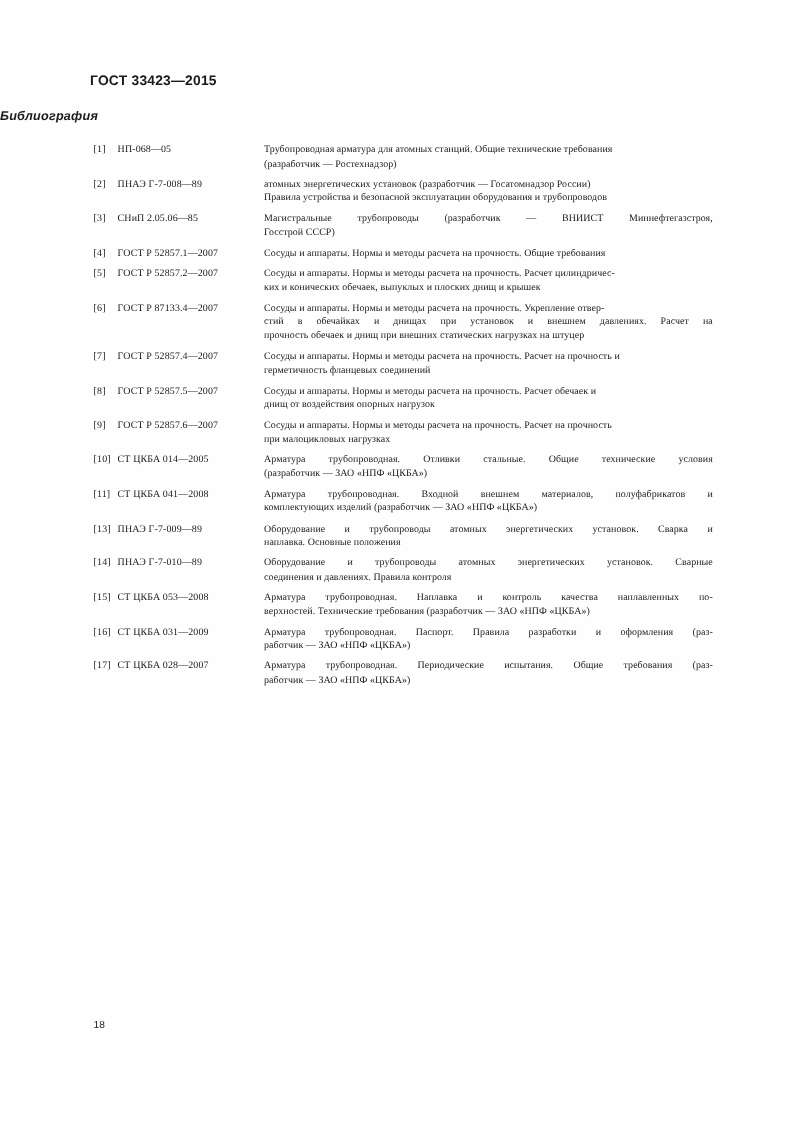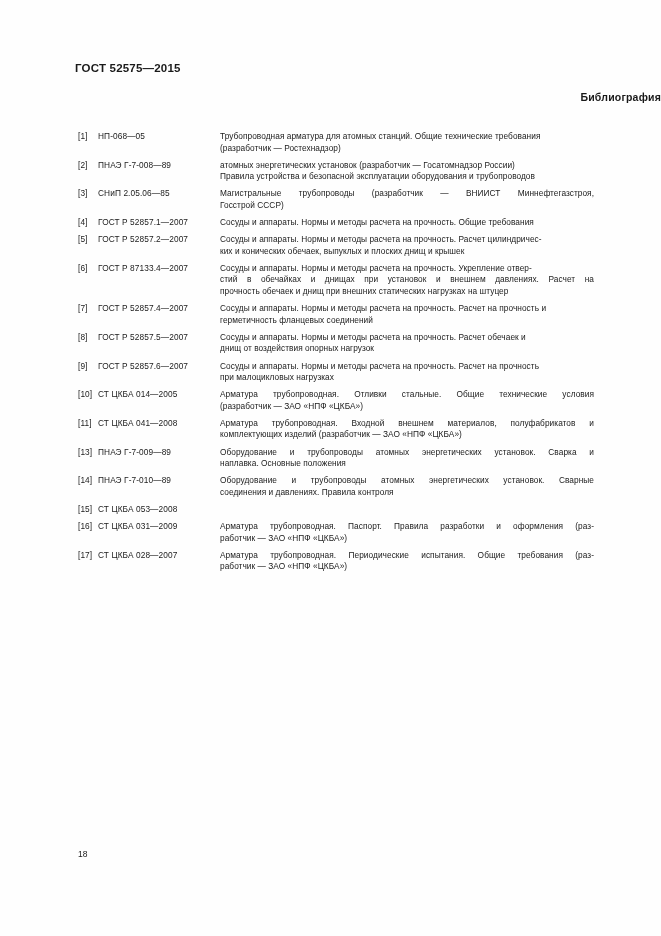--- a/index.html
+++ b/index.html
@@ -29,30 +29,32 @@
     font-size: 11.5px;
     font-weight: bold;
     letter-spacing: 0.2px;
     white-space: nowrap;
   }
   .biblio-title {
     position: absolute;
     top: 91px;
     left: 0;
     width: 661px;
-    text-align: right;
+    text-align: left;
     font-size: 10.5px;
     font-weight: bold;
     letter-spacing: 0.2px;
+    font-style: italic;
   }
   .ref-list {
     position: absolute;
-    top: 131px;
+    top: 119px;
     left: 78px;
     width: 516px;
+    font-family: Liberation Serif, serif;
   }
   .ref-row {
     display: flex;
     align-items: flex-start;
     margin-bottom: 5.5px;
   }
   .ref-key {
     flex: 0 0 142px;
     width: 142px;
     font-size: 8.3px;
@@ -85,21 +87,21 @@
     left: 78px;
     top: 849px;
     font-size: 8.5px;
   }
 </style>
 </head>
 <body>
 
 <div class="page">
 
-  <div class="header">ГОСТ 52575—2015</div>
+  <div class="header">ГОСТ 33423—2015</div>
 
   <div class="biblio-title">Библиография</div>
 
   <div class="ref-list">
       <div class="ref-row">
         <div class="ref-key"><span class="ref-num">[1]</span><span>НП-068—05</span></div>
         <div class="ref-body">
           <span class="ref-line">Трубопроводная арматура для атомных станций. Общие технические требования</span>
           <span class="ref-line">(разработчик — Ростехнадзор)</span>
         </div>
@@ -183,20 +185,24 @@
       </div>
       <div class="ref-row">
         <div class="ref-key"><span class="ref-num">[14]</span><span>ПНАЭ Г-7-010—89</span></div>
         <div class="ref-body">
           <span class="ref-line just">Оборудование и трубопроводы атомных энергетических установок. Сварные</span>
           <span class="ref-line">соединения и давлениях. Правила контроля</span>
         </div>
       </div>
       <div class="ref-row">
         <div class="ref-key"><span class="ref-num">[15]</span><span>СТ ЦКБА 053—2008</span></div>
+        <div class="ref-body">
+          <span class="ref-line just">Арматура трубопроводная. Наплавка и контроль качества наплавленных по-</span>
+          <span class="ref-line">верхностей. Технические требования (разработчик — ЗАО «НПФ «ЦКБА»)</span>
+        </div>
       </div>
       <div class="ref-row">
         <div class="ref-key"><span class="ref-num">[16]</span><span>СТ ЦКБА 031—2009</span></div>
         <div class="ref-body">
           <span class="ref-line just">Арматура трубопроводная. Паспорт. Правила разработки и оформления (раз-</span>
           <span class="ref-line">работчик — ЗАО «НПФ «ЦКБА»)</span>
         </div>
       </div>
       <div class="ref-row">
         <div class="ref-key"><span class="ref-num">[17]</span><span>СТ ЦКБА 028—2007</span></div>

